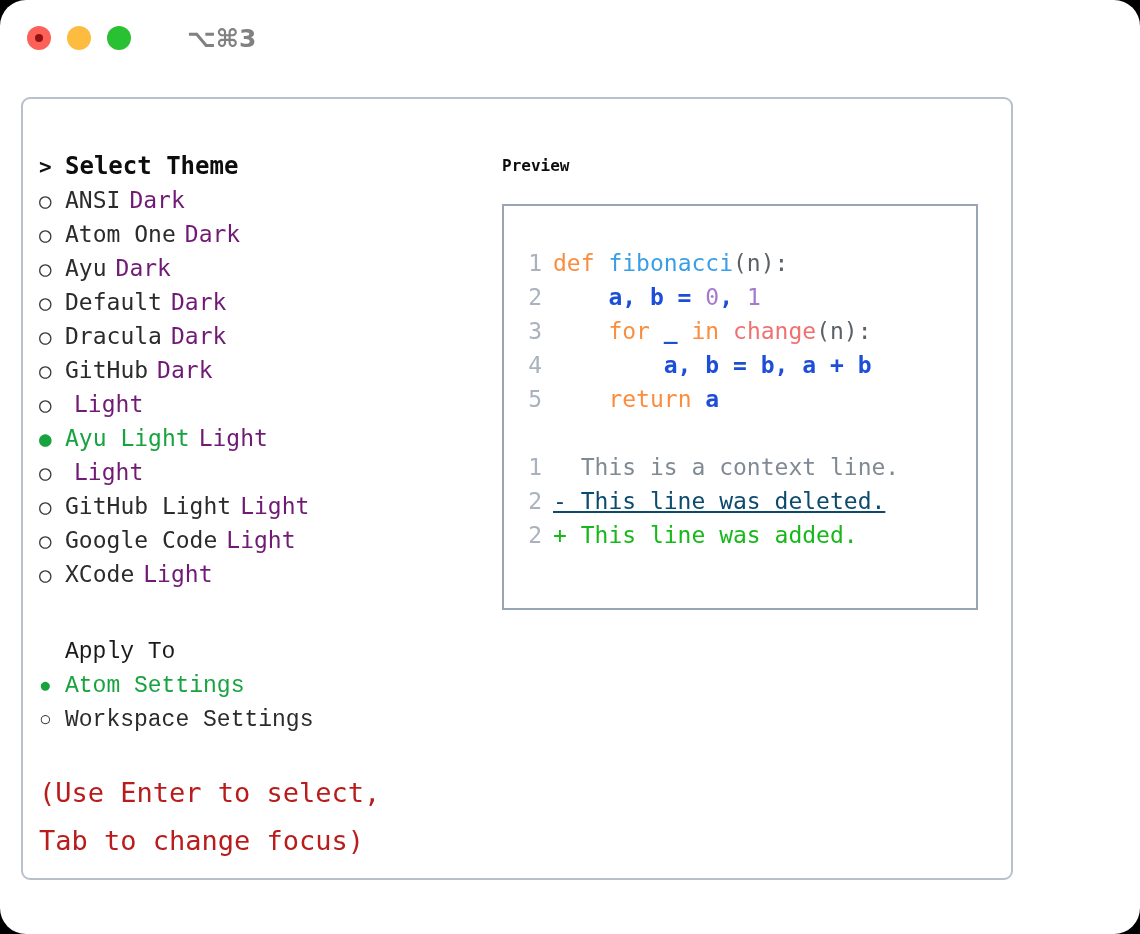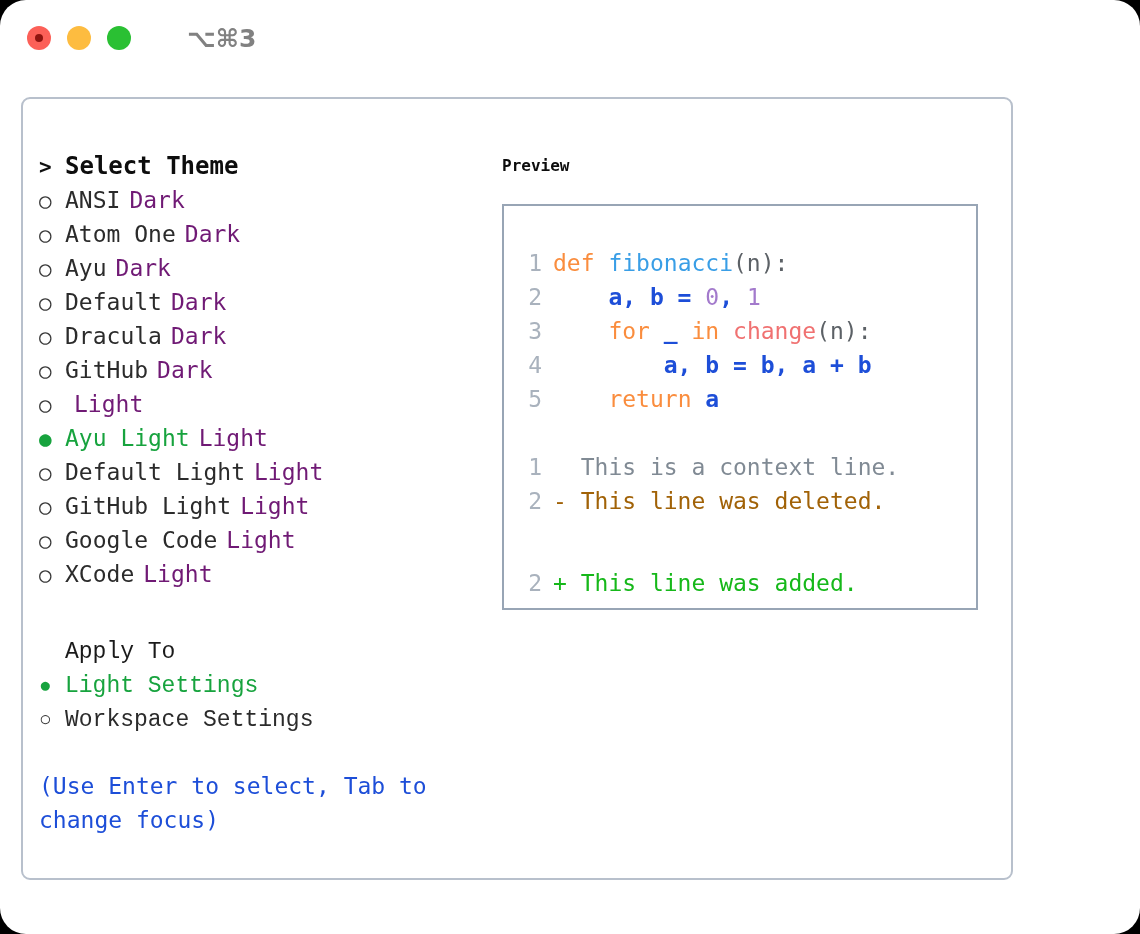--- a/index.html
+++ b/index.html
@@ -133,23 +133,23 @@
 
   #apply-block { margin-top: 44px; font-family: Liberation Mono, monospace; }
   .row.subheader .marker { color: transparent; }
   .row.subheader .row-label {
     color: #1a1a1a;
     font-size: 23px;
   }
 
   #hint-text {
     margin-top: 32px;
-    font-size: 23px;
-    line-height: 34px;
-    color: #1d4ed8;
+    font-size: 27px;
+    line-height: 48px;
+    color: #b91c1c;
     width: 400px;
     white-space: pre-wrap;
   }
 
   
   #preview-column {
     position: absolute;
     left: 479px;
     top: 50px;
     width: 490px;
@@ -195,22 +195,22 @@
 
   
   .tok-kw   { color: #fa8d3e; }
   .tok-fn   { color: #399ee6; }
   .tok-call { color: #f07171; }
   .tok-num  { color: #a37acc; }
   .tok-pln  { color: #1d4ed8; font-weight: bold; }
   .tok-op   { color: #5c6166; }
 
   .diff-ctx { color: #808a94; }
-  .diff-del { color: #a16207; }
-  .diff-add { color: #16b81a; margin-top: 48px; }
+  .diff-del { color: #0c4a6e; text-decoration: underline; }
+  .diff-add { color: #16b81a; }
 </style>
 </head>
 <body>
 
 <div id="app-window">
 
   <div id="titlebar">
     <div class="traffic-dot red"></div>
     <div class="traffic-dot yellow"></div>
     <div class="traffic-dot green"></div>
@@ -229,33 +229,33 @@
 
         <div id="theme-items">
             <div class="row"><span class="marker">○</span><span class="row-label">ANSI</span><span class="row-tag">Dark</span></div>
             <div class="row"><span class="marker">○</span><span class="row-label">Atom One</span><span class="row-tag">Dark</span></div>
             <div class="row"><span class="marker">○</span><span class="row-label">Ayu</span><span class="row-tag">Dark</span></div>
             <div class="row"><span class="marker">○</span><span class="row-label">Default</span><span class="row-tag">Dark</span></div>
             <div class="row"><span class="marker">○</span><span class="row-label">Dracula</span><span class="row-tag">Dark</span></div>
             <div class="row"><span class="marker">○</span><span class="row-label">GitHub</span><span class="row-tag">Dark</span></div>
             <div class="row"><span class="marker">○</span><span class="row-tag">Light</span></div>
             <div class="row selected"><span class="marker selected">●</span><span class="row-label">Ayu Light</span><span class="row-tag">Light</span></div>
-            <div class="row"><span class="marker">○</span><span class="row-label">Default Light</span><span class="row-tag">Light</span></div>
+            <div class="row"><span class="marker">○</span><span class="row-tag">Light</span></div>
             <div class="row"><span class="marker">○</span><span class="row-label">GitHub Light</span><span class="row-tag">Light</span></div>
             <div class="row"><span class="marker">○</span><span class="row-label">Google Code</span><span class="row-tag">Light</span></div>
             <div class="row"><span class="marker">○</span><span class="row-label">XCode</span><span class="row-tag">Light</span></div>
           </div>
 
         <div id="apply-block">
           <div class="row subheader">
             <span class="marker"> </span>
             <span class="row-label">Apply To</span>
           </div>
           <div id="apply-items">
-              <div class="row selected"><span class="marker selected">●</span><span class="row-label">Light Settings</span></div>
+              <div class="row selected"><span class="marker selected">●</span><span class="row-label">Atom Settings</span></div>
               <div class="row"><span class="marker">○</span><span class="row-label">Workspace Settings</span></div>
             </div>
         </div>
 
         <div id="hint-text">(Use Enter to select, Tab to change focus)</div>
       </div>
 
       <div id="preview-column">
         <div id="preview-title">Preview</div>
         <div id="preview-box">

